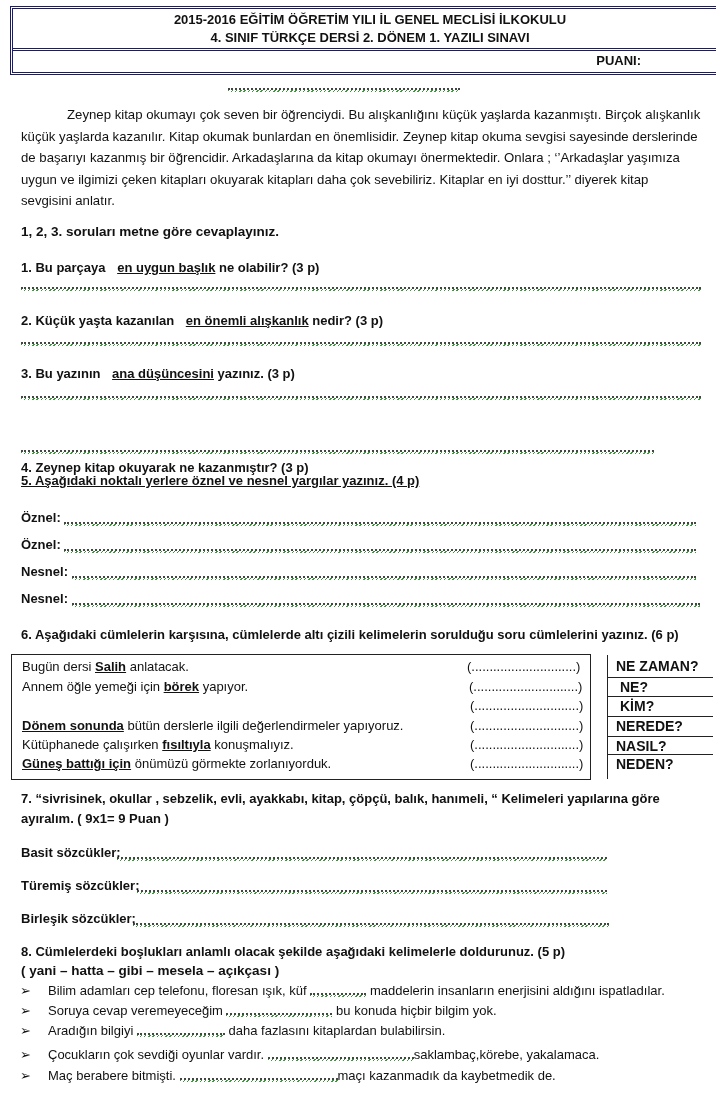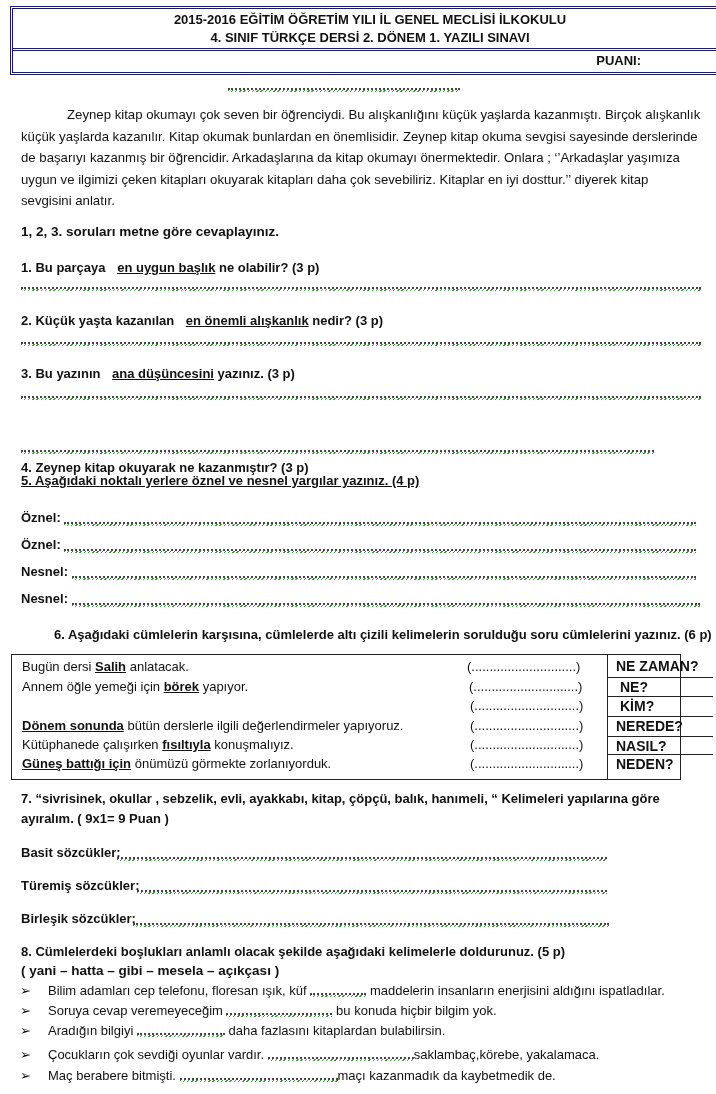--- a/index.html
+++ b/index.html
@@ -18,21 +18,21 @@
     background: repeating-linear-gradient(135deg, #3a9a3a 0 1px, transparent 1px 3px); }
 
   .abs { position: absolute; }
   .para { left: 21px; top: 104px; width: 680px; font-size: 13.2px; line-height: 21.5px; }
   .para .indent { display: inline-block; width: 46px; }
 
   .q { font-weight: bold; font-size: 13px; }
   .u { text-decoration: underline; margin-left: 8px; }
   .line { position: absolute; left: 21px; }
 
-  .table6 { position: absolute; left: 11px; top: 654px; width: 670px; height: 126px; border: 1.5px solid #222; }
+  .table6 { position: absolute; left: 11px; top: 654px; width: 580px; height: 126px; border: 1.5px solid #222; }
   .t6-row { position: absolute; left: 10px; font-size: 13px; height: 19px; line-height: 19px; white-space: nowrap; }
   .t6-row b { text-decoration: underline; }
   .t6-par { position: absolute; font-size: 13px; line-height: 19px; }
   .t6-col { position: absolute; left: 595px; top: 0; bottom: 0; border-left: 1.5px solid #222; width: 107px; }
   .t6-ans { position: absolute; left: 0; width: 105px; font-weight: bold; font-size: 14px; padding-left: 12px; border-bottom: 1px solid #222; line-height: 18px; }
 
   .bullet { position: absolute; left: 20px; font-size: 13px; }
   .btext { position: absolute; left: 48px; font-size: 13px; white-space: nowrap; }
 </style>
 </head>
@@ -75,21 +75,21 @@
 <div class="abs q" style="left:21px;top:473px;text-decoration:underline;">5. Aşağıdaki noktalı yerlere öznel ve nesnel yargılar yazınız. (4 p)</div>
 <div class="abs q" style="left:21px;top:510px;">Öznel:</div>
 <span class="abs dots" style="left:64px;top:514px;width:632px;"></span>
 <div class="abs q" style="left:21px;top:537px;">Öznel:</div>
 <span class="abs dots" style="left:64px;top:541px;width:632px;"></span>
 <div class="abs q" style="left:21px;top:564px;">Nesnel:</div>
 <span class="abs dots" style="left:72px;top:568px;width:624px;"></span>
 <div class="abs q" style="left:21px;top:591px;">Nesnel:</div>
 <span class="abs dots" style="left:72px;top:595px;width:628px;"></span>
 
-<div class="abs q" style="left:21px;top:627px;margin-left:33px;">6. Aşağıdaki cümlelerin karşısına, cümlelerde altı çizili kelimelerin sorulduğu soru cümlelerini yazınız. (6 p)</div>
+<div class="abs q" style="left:21px;top:627px;">6. Aşağıdaki cümlelerin karşısına, cümlelerde altı çizili kelimelerin sorulduğu soru cümlelerini yazınız. (6 p)</div>
 
 <div class="table6">
   <div class="t6-row" style="top:2px;"><span>Bugün dersi </span><b>Salih</b><span> anlatacak.</span></div>
   <div class="t6-row" style="top:22px;"><span>Annem öğle yemeği için </span><b>börek</b><span> yapıyor.</span></div>
   <div class="t6-row" style="top:80px;"><span>Kütüphanede  çalışırken </span><b>fısıltıyla</b><span> konuşmalıyız.</span></div>
   <div class="t6-row" style="top:61px;"><span></span><b>Dönem sonunda</b><span> bütün derslerle ilgili değerlendirmeler yapıyoruz.</span></div>
   <div class="t6-row" style="top:99px;"><span></span><b>Güneş battığı için</b><span> önümüzü görmekte zorlanıyorduk.</span></div>
 
   <div class="t6-par" style="left:455px;top:2px;">(.............................)</div>
   <div class="t6-par" style="left:457px;top:22px;">(.............................)</div>

